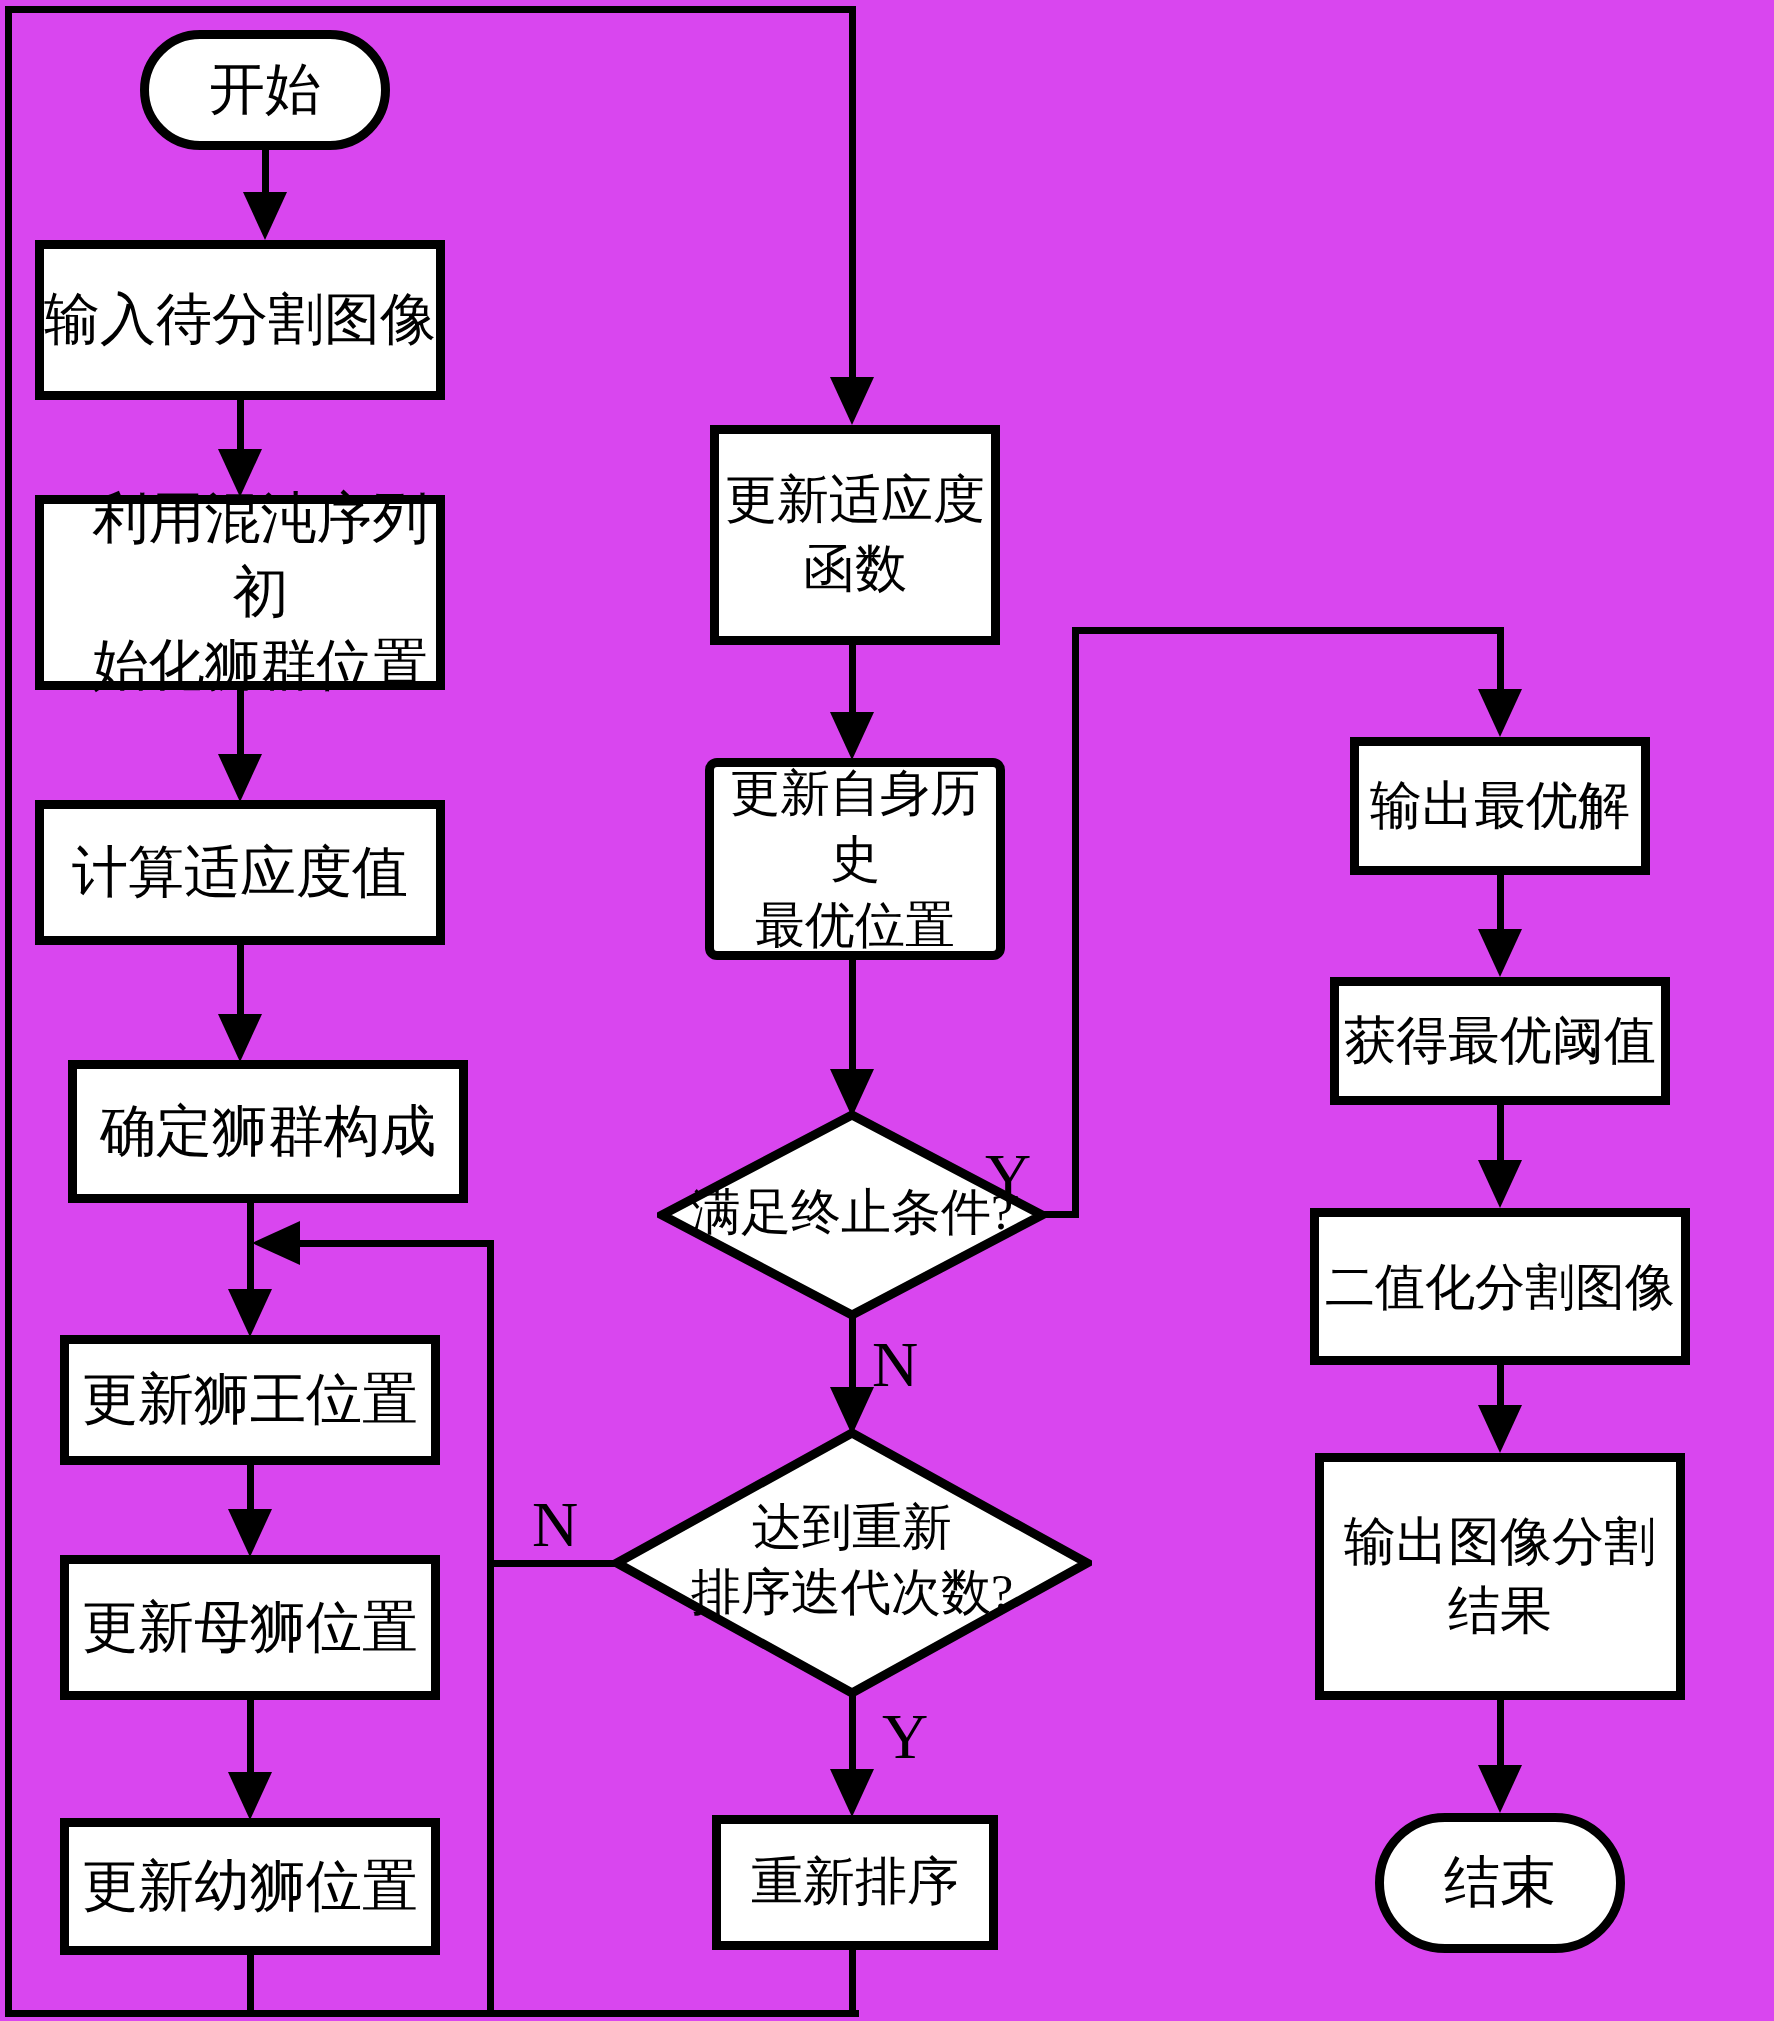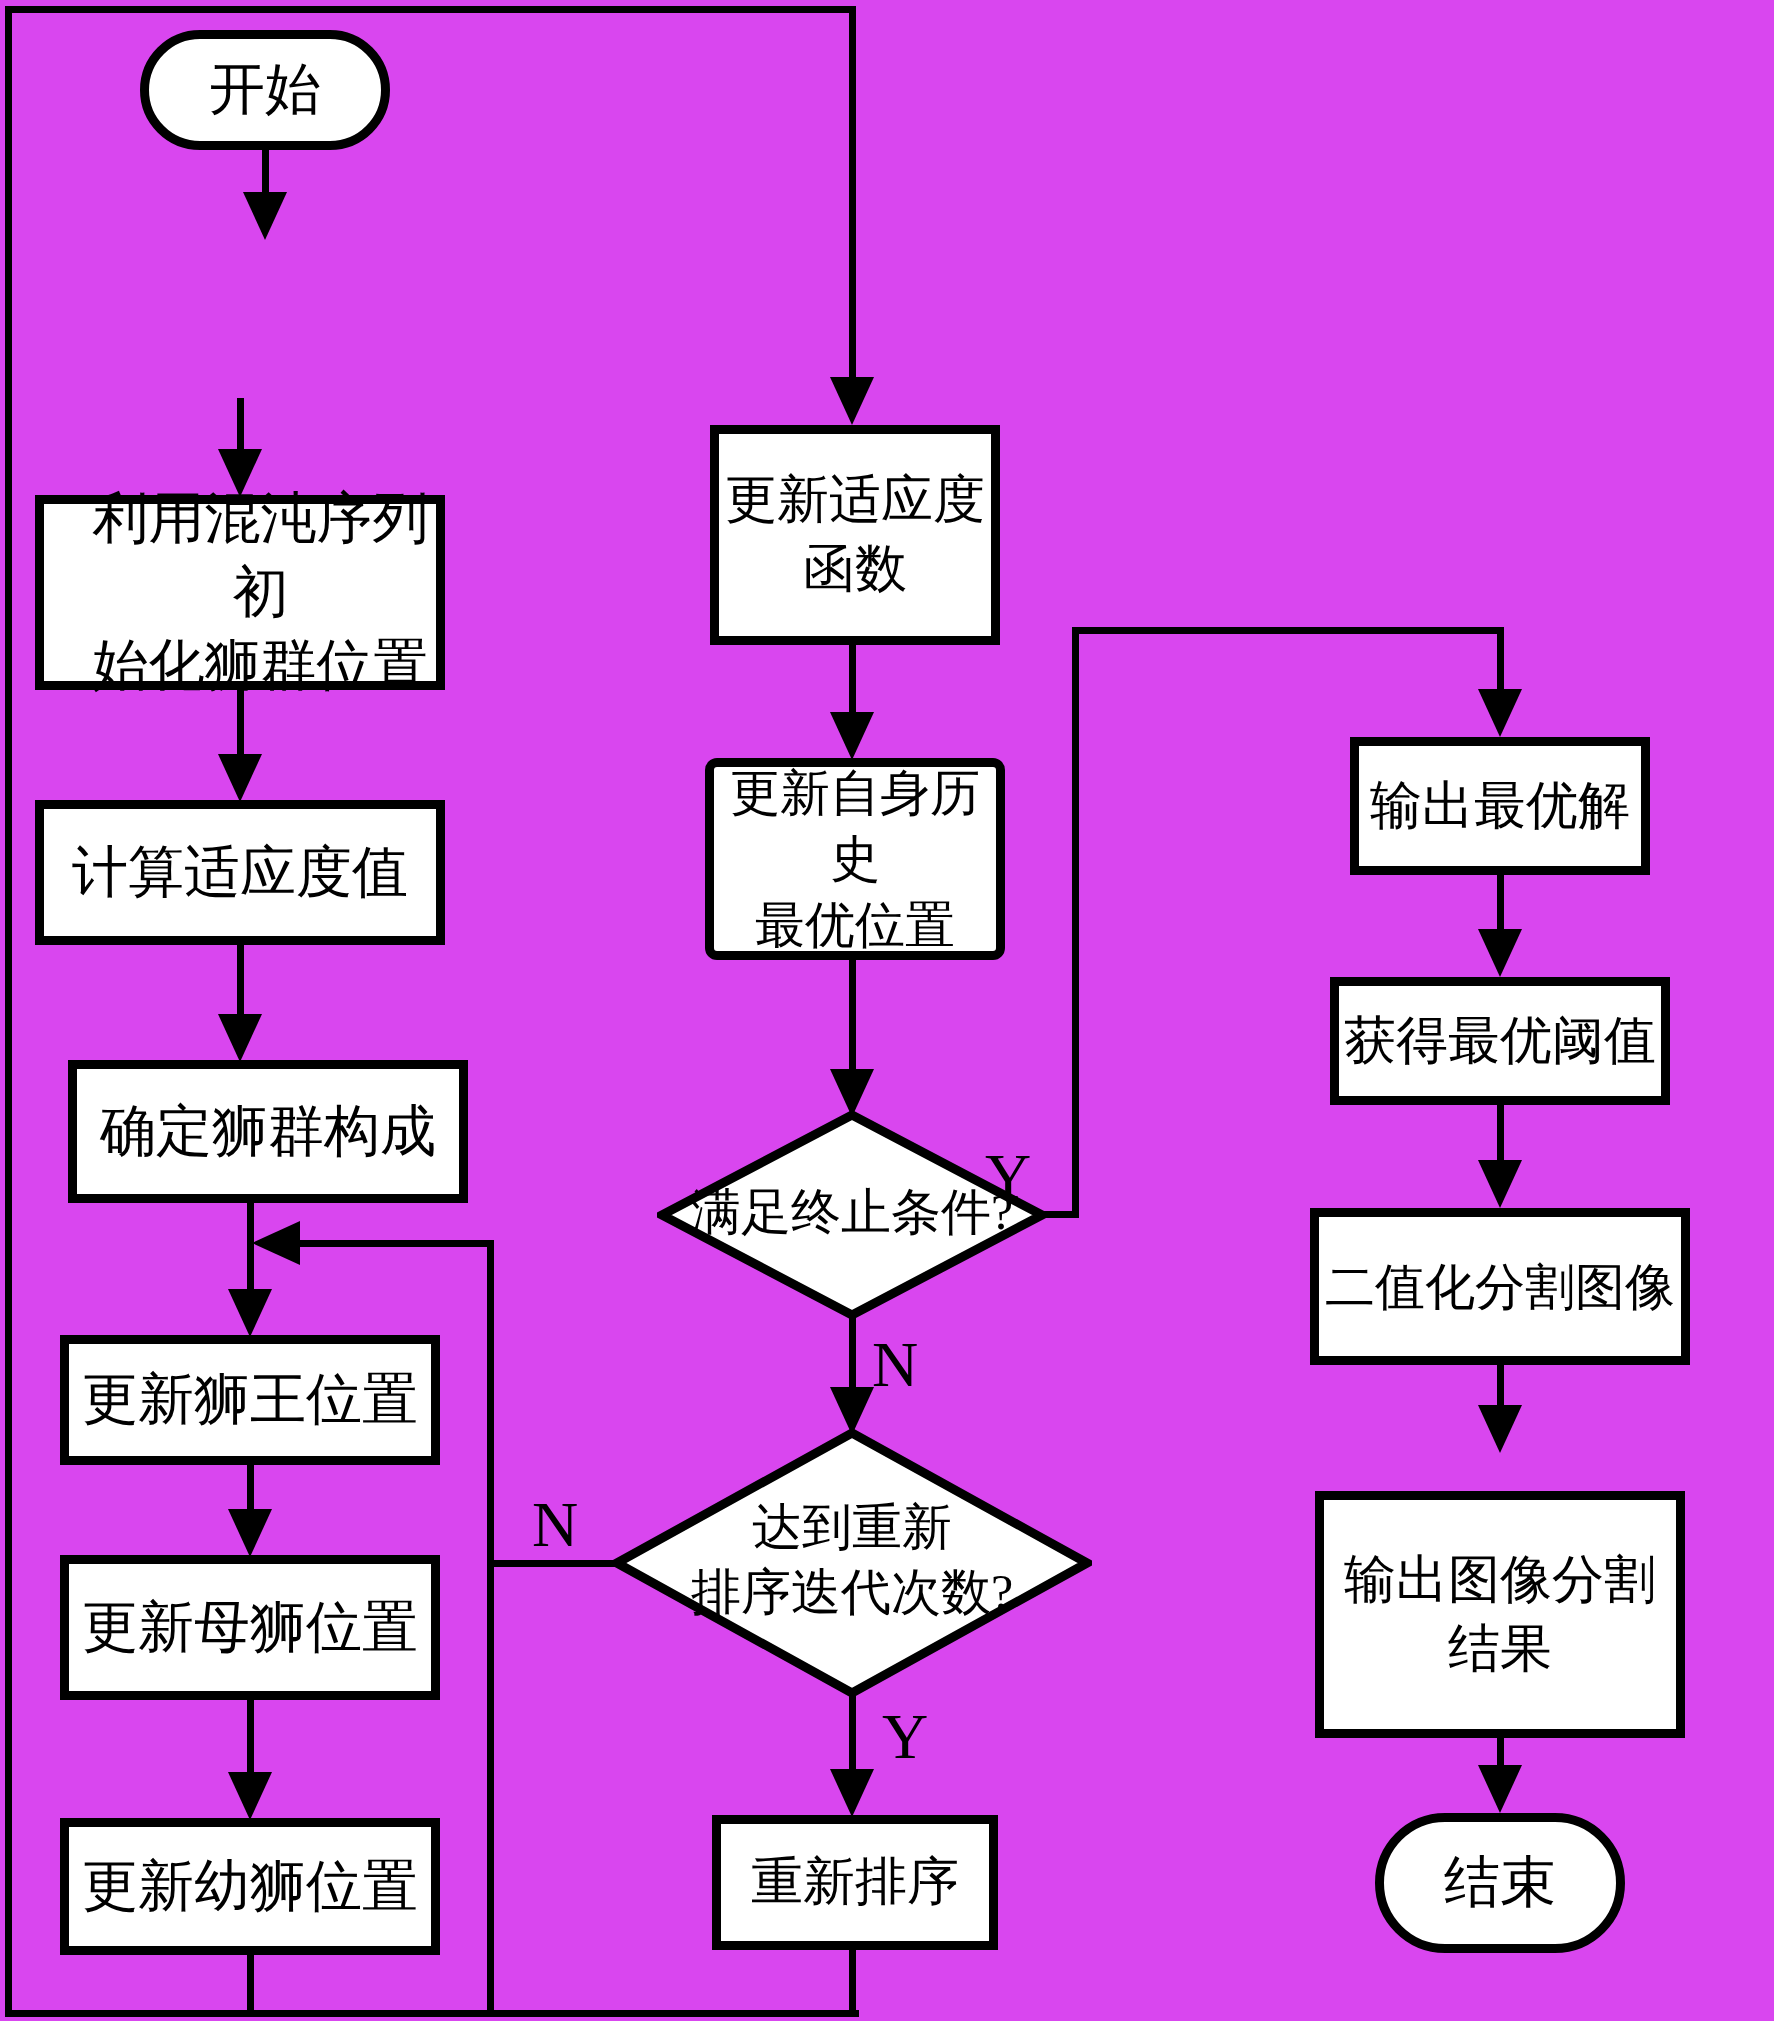--- a/index.html
+++ b/index.html
@@ -94,20 +94,23 @@
   <div class="lineV" style="left:1497px;top:1363px;width:7px;height:42px;"></div>
   <div class="arrD" style="left:1478px;top:1405px;"></div>
 
   <div class="lineV" style="left:1497px;top:1698px;width:7px;height:67px;"></div>
   <div class="arrD" style="left:1478px;top:1765px;"></div>
 
   <div class="box stadium fs56" style="left:140px;top:30px;width:250px;height:120px;">
     <span>开始</span>
   </div>
 
+  <div class="box fs56" style="left:35px;top:240px;width:410px;height:160px;">
+    <span>输入待分割图像</span>
+  </div>
 
   <div class="box fs56" style="left:35px;top:495px;width:410px;height:195px;padding-left:41px;">
     <span>利用混沌序列初</span>
     <span>始化狮群位置</span>
   </div>
 
   <div class="box fs56" style="left:35px;top:800px;width:410px;height:145px;">
     <span>计算适应度值</span>
   </div>
 
@@ -161,21 +164,21 @@
   </div>
 
   <div class="box fs52" style="left:1330px;top:977px;width:340px;height:128px;">
     <span>获得最优阈值</span>
   </div>
 
   <div class="box fs50" style="left:1310px;top:1208px;width:380px;height:157px;">
     <span>二值化分割图像</span>
   </div>
 
-  <div class="box fs52" style="left:1315px;top:1453px;width:370px;height:247px;margin-top:38px;">
+  <div class="box fs52" style="left:1315px;top:1453px;width:370px;height:247px;">
     <span>输出图像分割</span>
     <span>结果</span>
   </div>
 
   <div class="box stadium fs56" style="left:1375px;top:1813px;width:250px;height:140px;">
     <span>结束</span>
   </div>
 
   <div class="blabel" style="left:985px;top:1140px;">Y</div>
   <div class="blabel" style="left:872px;top:1328px;">N</div>

